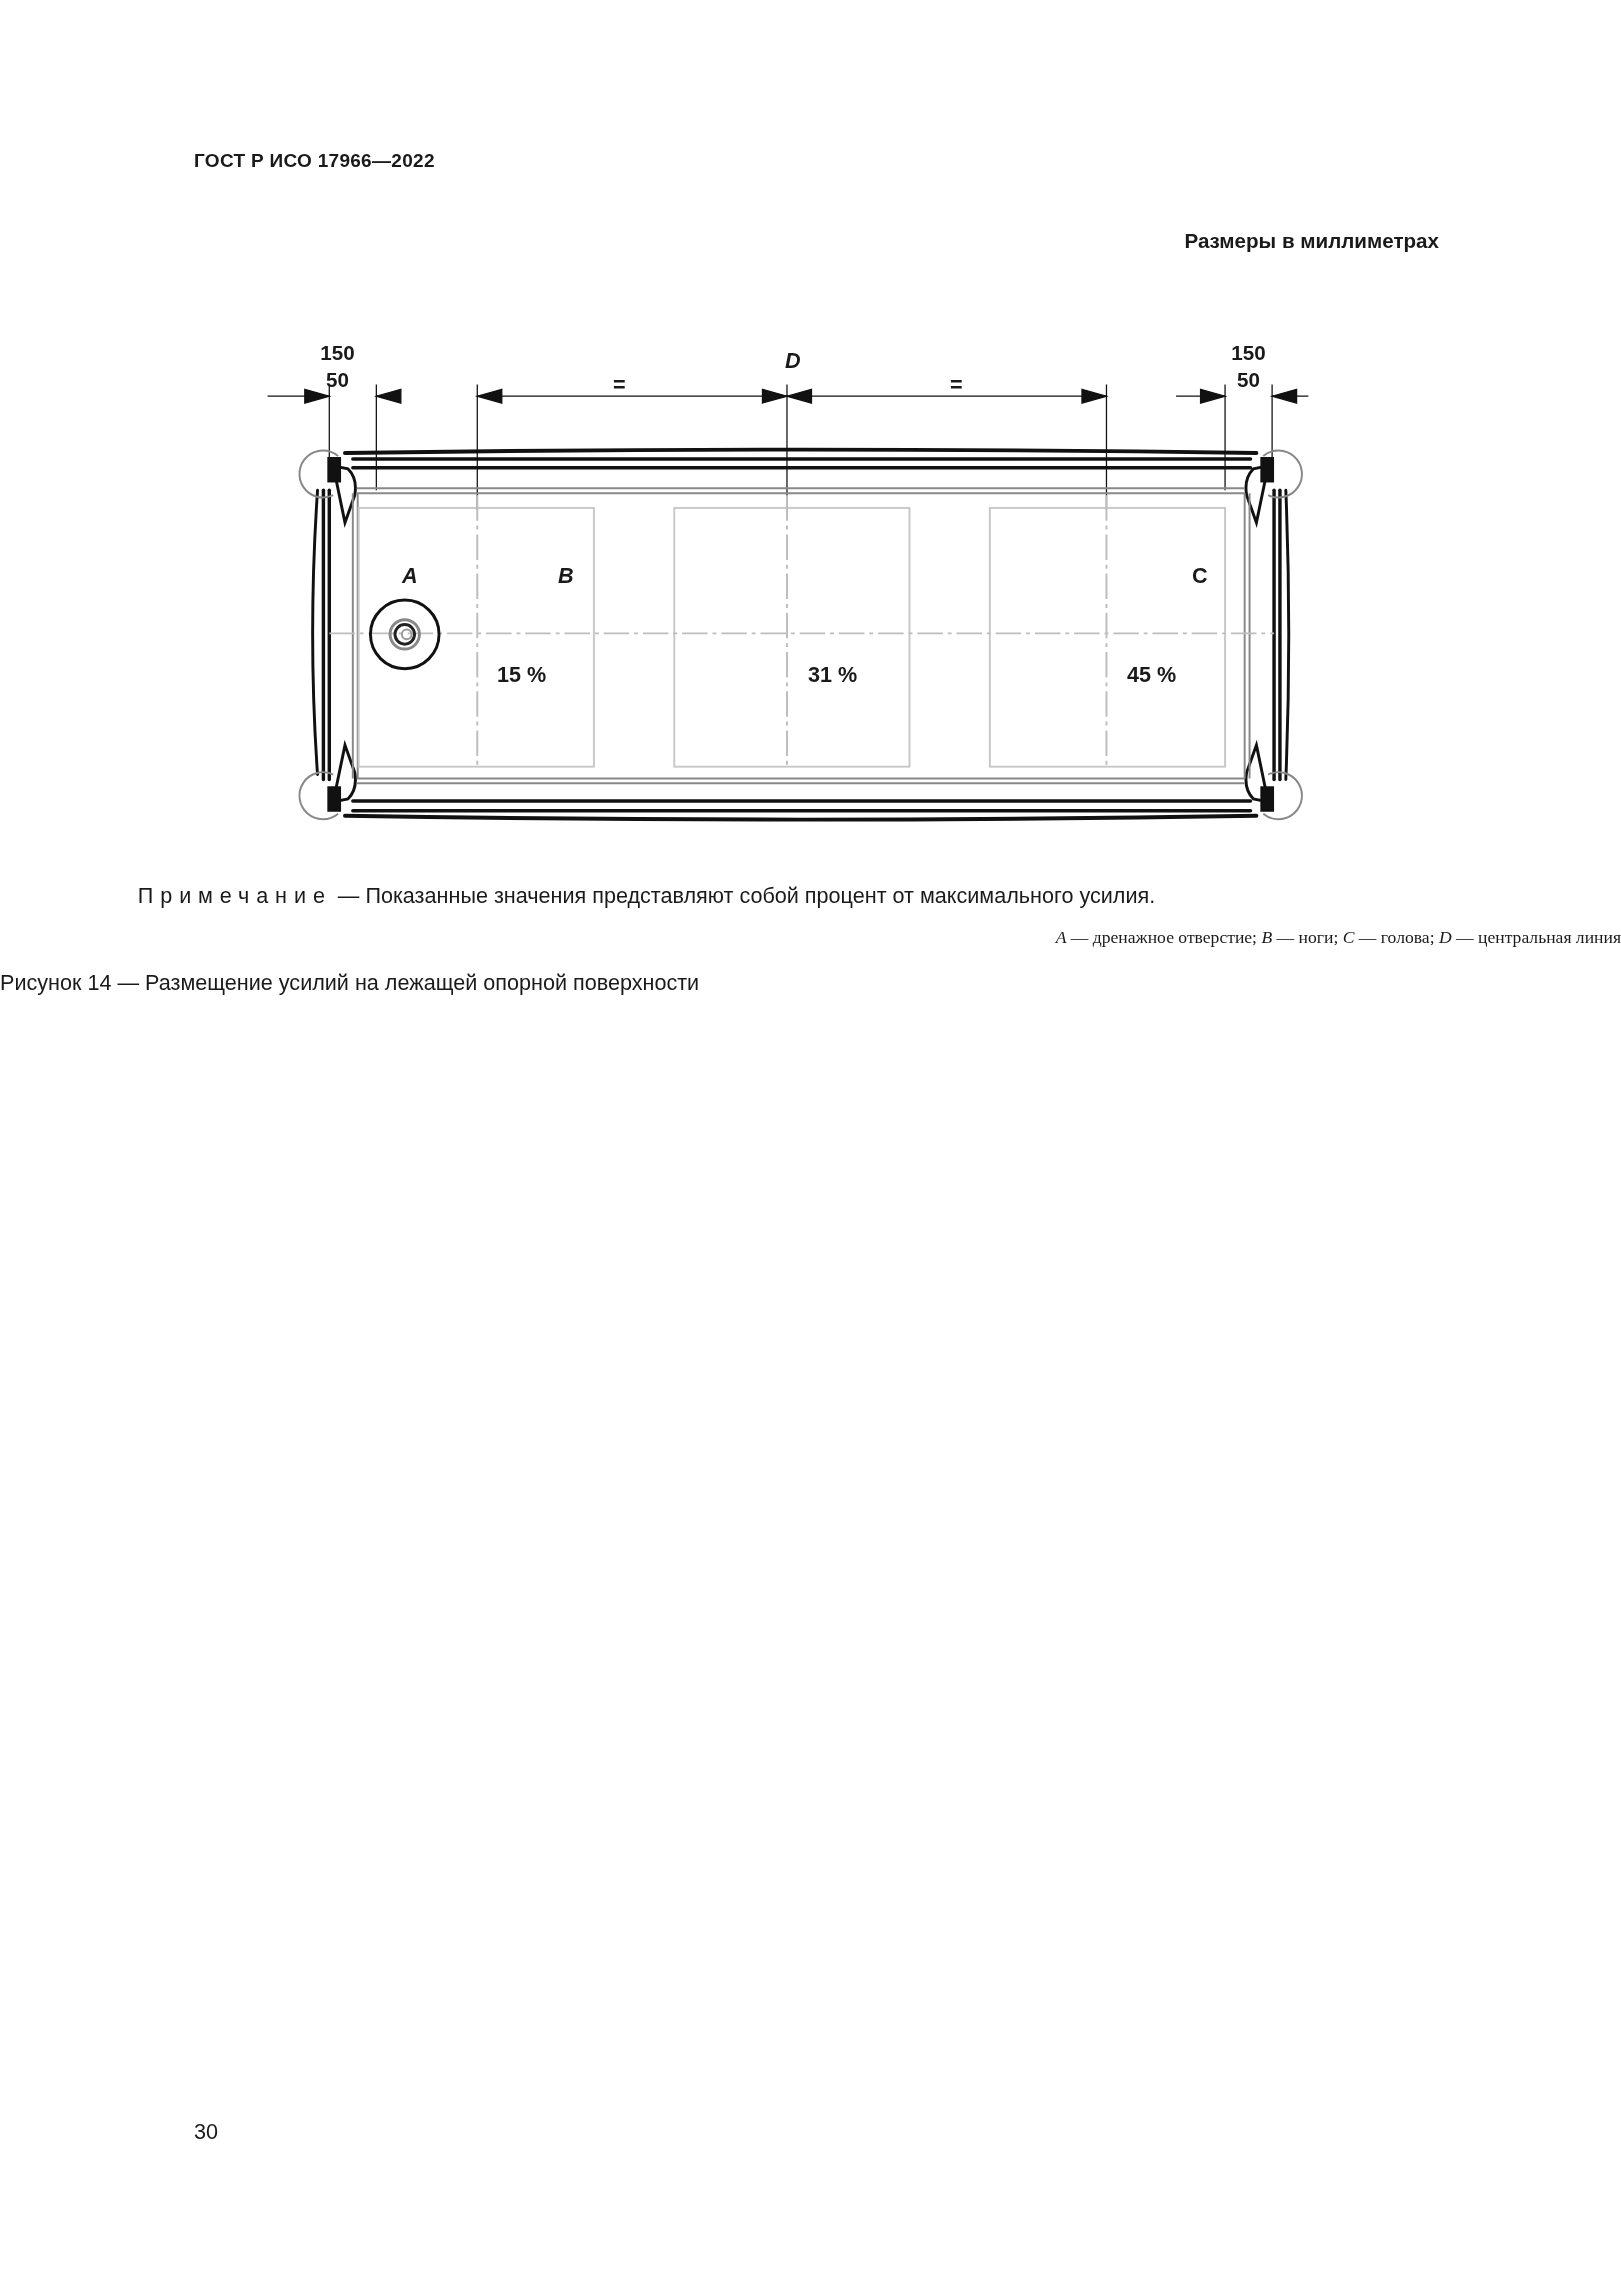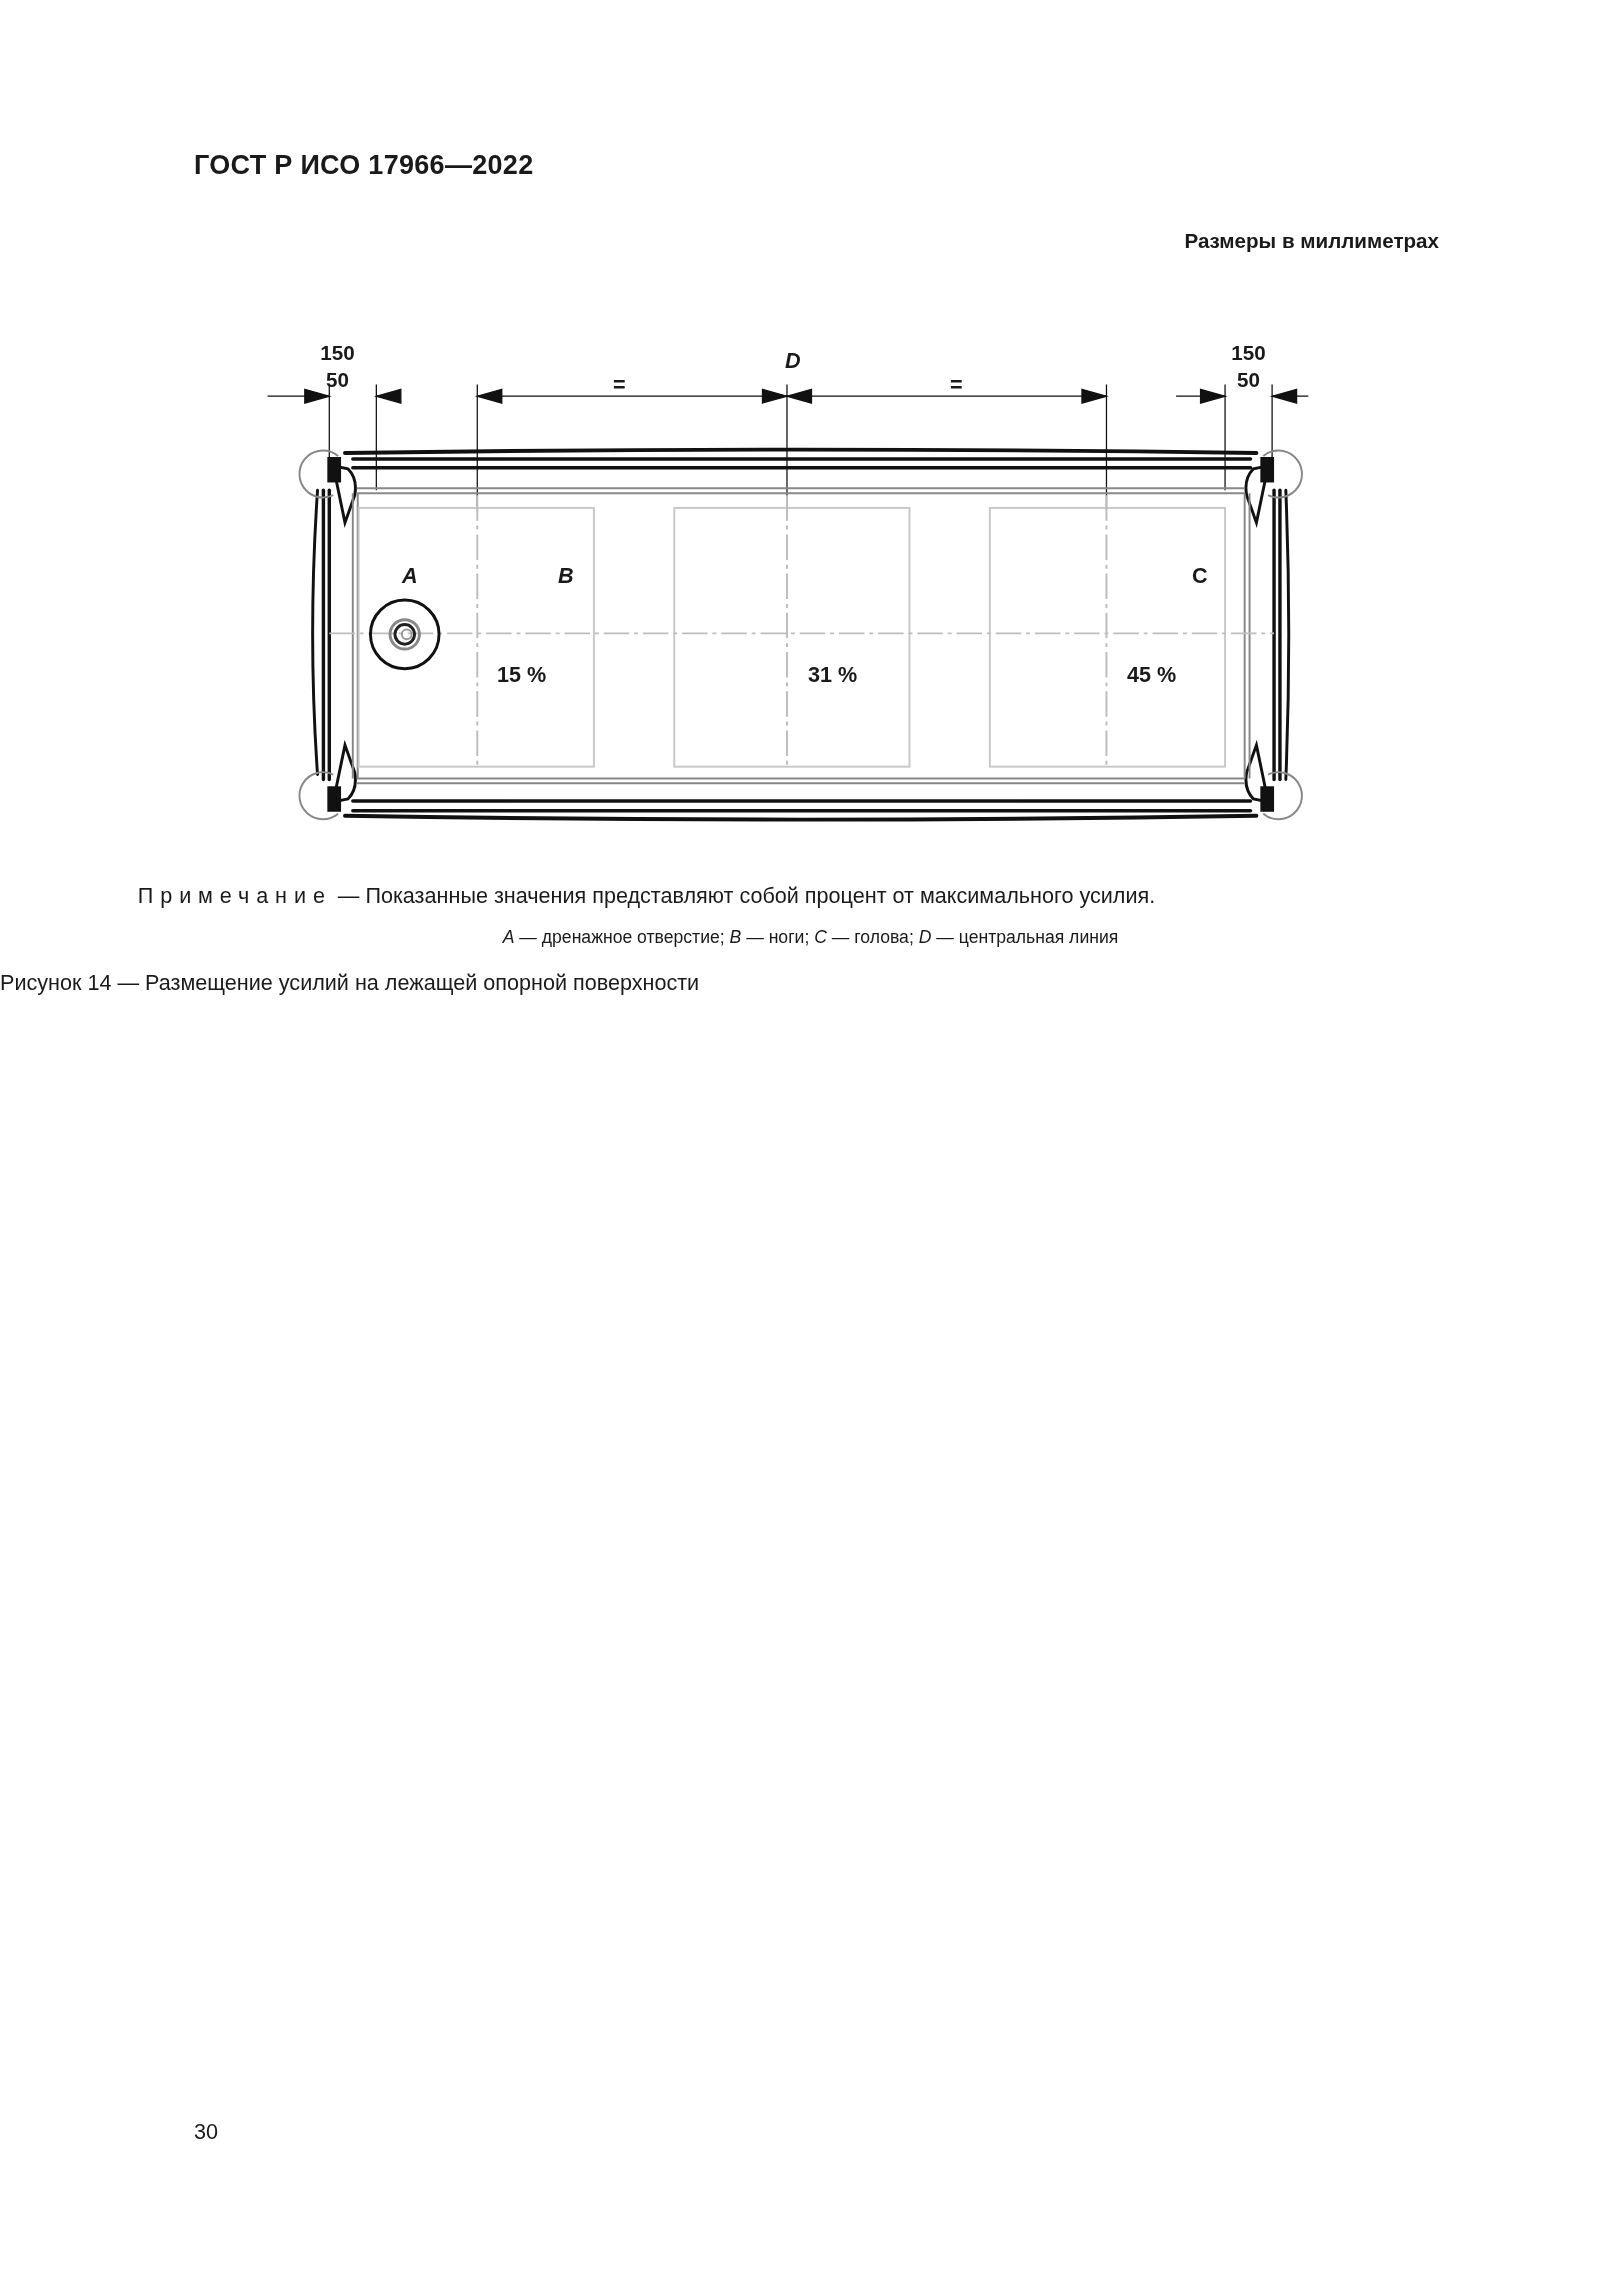--- a/index.html
+++ b/index.html
@@ -1,29 +1,29 @@
 <!DOCTYPE html>
 <html><head>
   <meta charset="utf-8">
   <style>
     html, body { margin: 0; padding: 0; background: #ffffff; }
     body { width: 1621px; height: 2293px; position: relative; overflow: hidden;
            font-family: "Liberation Sans", "DejaVu Sans", sans-serif; color: #1a1a1a; }
     .abs { position: absolute; }
-    .header-title { left: 194px; top: 150px; font-size: 27px; font-weight: bold; letter-spacing: 0.3px; }
+    .header-title { left: 194px; top: 150px; font-size: 19px; font-weight: bold; letter-spacing: 0.3px; }
     .units-note { right: 182px; top: 229px; font-size: 20.6px; font-weight: bold; }
     .figure { left: 0; top: 0; width: 1444px; height: 863px; }
     .figure svg { position: absolute; left: 0; top: 0; }
     .dim-text { position: absolute; font-size: 20.6px; font-weight: bold; text-align: center; width: 59px; }
     .letter { position: absolute; font-size: 21.6px; font-weight: bold; font-style: italic; }
     .pct { position: absolute; font-size: 21.6px; font-weight: bold; }
     .eq { position: absolute; font-size: 21.6px; font-weight: bold; }
     .note { left: 0; width: 1293px; top: 883px; text-align: center; font-size: 21.6px; }
     .note .note-label { letter-spacing: 6.9px; }
-    .legend { left: 0; width: 1621px; top: 927px; text-align: center; font-size: 17.6px; }
+    .legend { left: 0; width: 1621px; top: 927px; text-align: right; font-size: 17.6px; font-family: Liberation Serif, serif; }
     .legend i { font-style: italic; }
     .caption { left: 0; width: 1621px; top: 970px; font-size: 21.6px; }
     .page-num { left: 194px; top: 2082px; font-size: 21.6px; margin-top: 37px; }
   </style>
 </head>
 <body>
 
 <div class="abs header-title">ГОСТ Р ИСО 17966—2022</div>
 <div class="abs units-note">Размеры в миллиметрах</div>
 

